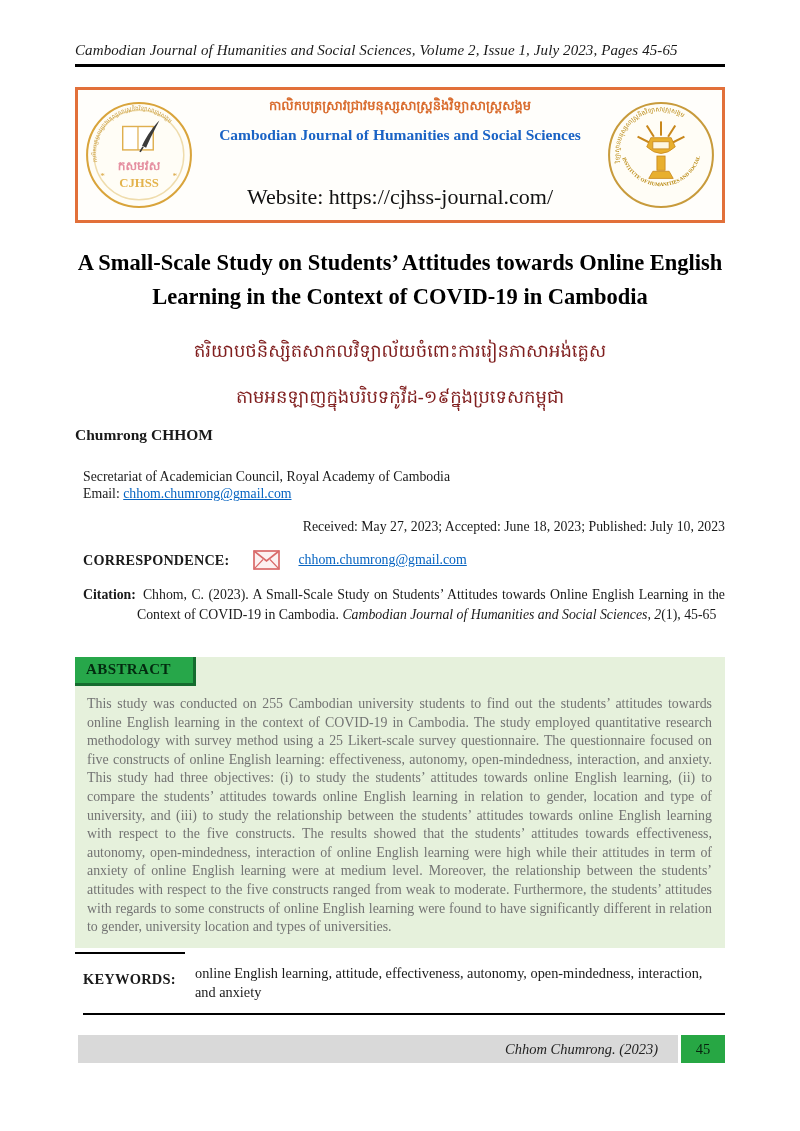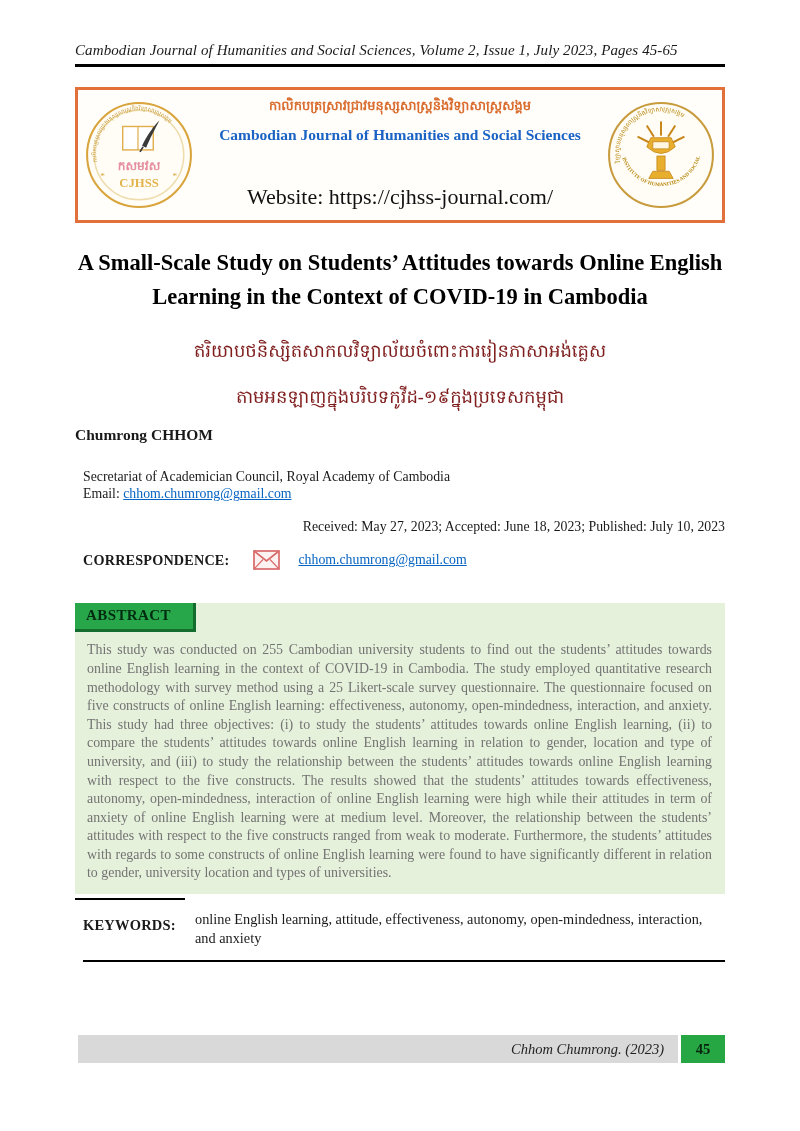--- a/index.html
+++ b/index.html
@@ -53,23 +53,23 @@
 
   .footnote-rule{margin:4px 0 0 75px;width:110px;border-top:2px solid #000;}
 
   .keywords{margin:9px 75px 0 83px;display:flex;border-bottom:2px solid #000;padding-bottom:11px;}
   .kw-label{width:112px;flex-shrink:0;font-weight:bold;font-size:14.5px;padding-top:8px;letter-spacing:.2px;}
   .kw-text{font-size:14.3px;line-height:1.35;padding-top:1px;}
 
   
   .footer{position:absolute;left:78px;right:75px;top:1035px;display:flex;height:28px;}
   .footer-bar{flex:1;background:#D9D9D9;display:flex;align-items:center;justify-content:flex-end;
-              padding-right:14px;font-style:italic;font-size:14.5px;color:#222;}
+              padding-right:20px;font-style:italic;font-size:14.5px;color:#222;}
   .footer-page{width:44px;margin-left:3px;background:#27A744;display:flex;align-items:center;
-               justify-content:center;font-weight:bold;font-size:14.5px;color:#07230e;text-align:right;}
+               justify-content:center;font-weight:normal;font-size:14.5px;color:#07230e;text-align:right;}
 </style>
 </head>
 <body>
 
 <div class="page">
 
   <div class="running-head">
     <span>Cambodian Journal of Humanities and Social Sciences, Volume 2, Issue 1, July 2023, Pages 45-65</span>
   </div>
 
@@ -151,20 +151,23 @@
     <span class="envelope">
       <svg width="27" height="20" viewBox="0 0 27 20">
         <rect x="1" y="1" width="25" height="18" fill="#FCF2F2" stroke="#D96A6A" stroke-width="1.7"></rect>
         <path d="M1 1 L13.5 11 L26 1" fill="none" stroke="#D96A6A" stroke-width="1.7"></path>
         <path d="M1 19 L10 9.5 M26 19 L17 9.5" fill="none" stroke="#D96A6A" stroke-width="1.1"></path>
       </svg>
     </span>
     <a class="link" href="#">chhom.chumrong@gmail.com</a>
   </div>
 
+  <p class="citation">
+    <b>Citation:</b><span>Chhom, C. (2023). A Small-Scale Study on Students’ Attitudes towards Online English Learning in the Context of COVID-19 in Cambodia. </span><i>Cambodian Journal of Humanities and Social Sciences, 2</i><span>(1), 45-65</span>
+  </p>
 
   <div class="abstract">
     <div class="abstract-label">ABSTRACT</div>
     <p class="abstract-text">This study was conducted on 255 Cambodian university students to find out the students’ attitudes towards online English learning in the context of COVID-19 in Cambodia. The study employed quantitative research methodology with survey method using a 25 Likert-scale survey questionnaire. The questionnaire focused on five constructs of online English learning: effectiveness, autonomy, open-mindedness, interaction, and anxiety. This study had three objectives: (i) to study the students’ attitudes towards online English learning, (ii) to compare the students’ attitudes towards online English learning in relation to gender, location and type of university, and (iii) to study the relationship between the students’ attitudes towards online English learning with respect to the five constructs. The results showed that the students’ attitudes towards effectiveness, autonomy, open-mindedness, interaction of online English learning were high while their attitudes in term of anxiety of online English learning were at medium level. Moreover, the relationship between the students’ attitudes with respect to the five constructs ranged from weak to moderate. Furthermore, the students’ attitudes with regards to some constructs of online English learning were found to have significantly different in relation to gender, university location and types of universities.</p>
   </div>
 
   <div class="footnote-rule"></div>
 
   <div class="keywords">
     <div class="kw-label">KEYWORDS:</div>

